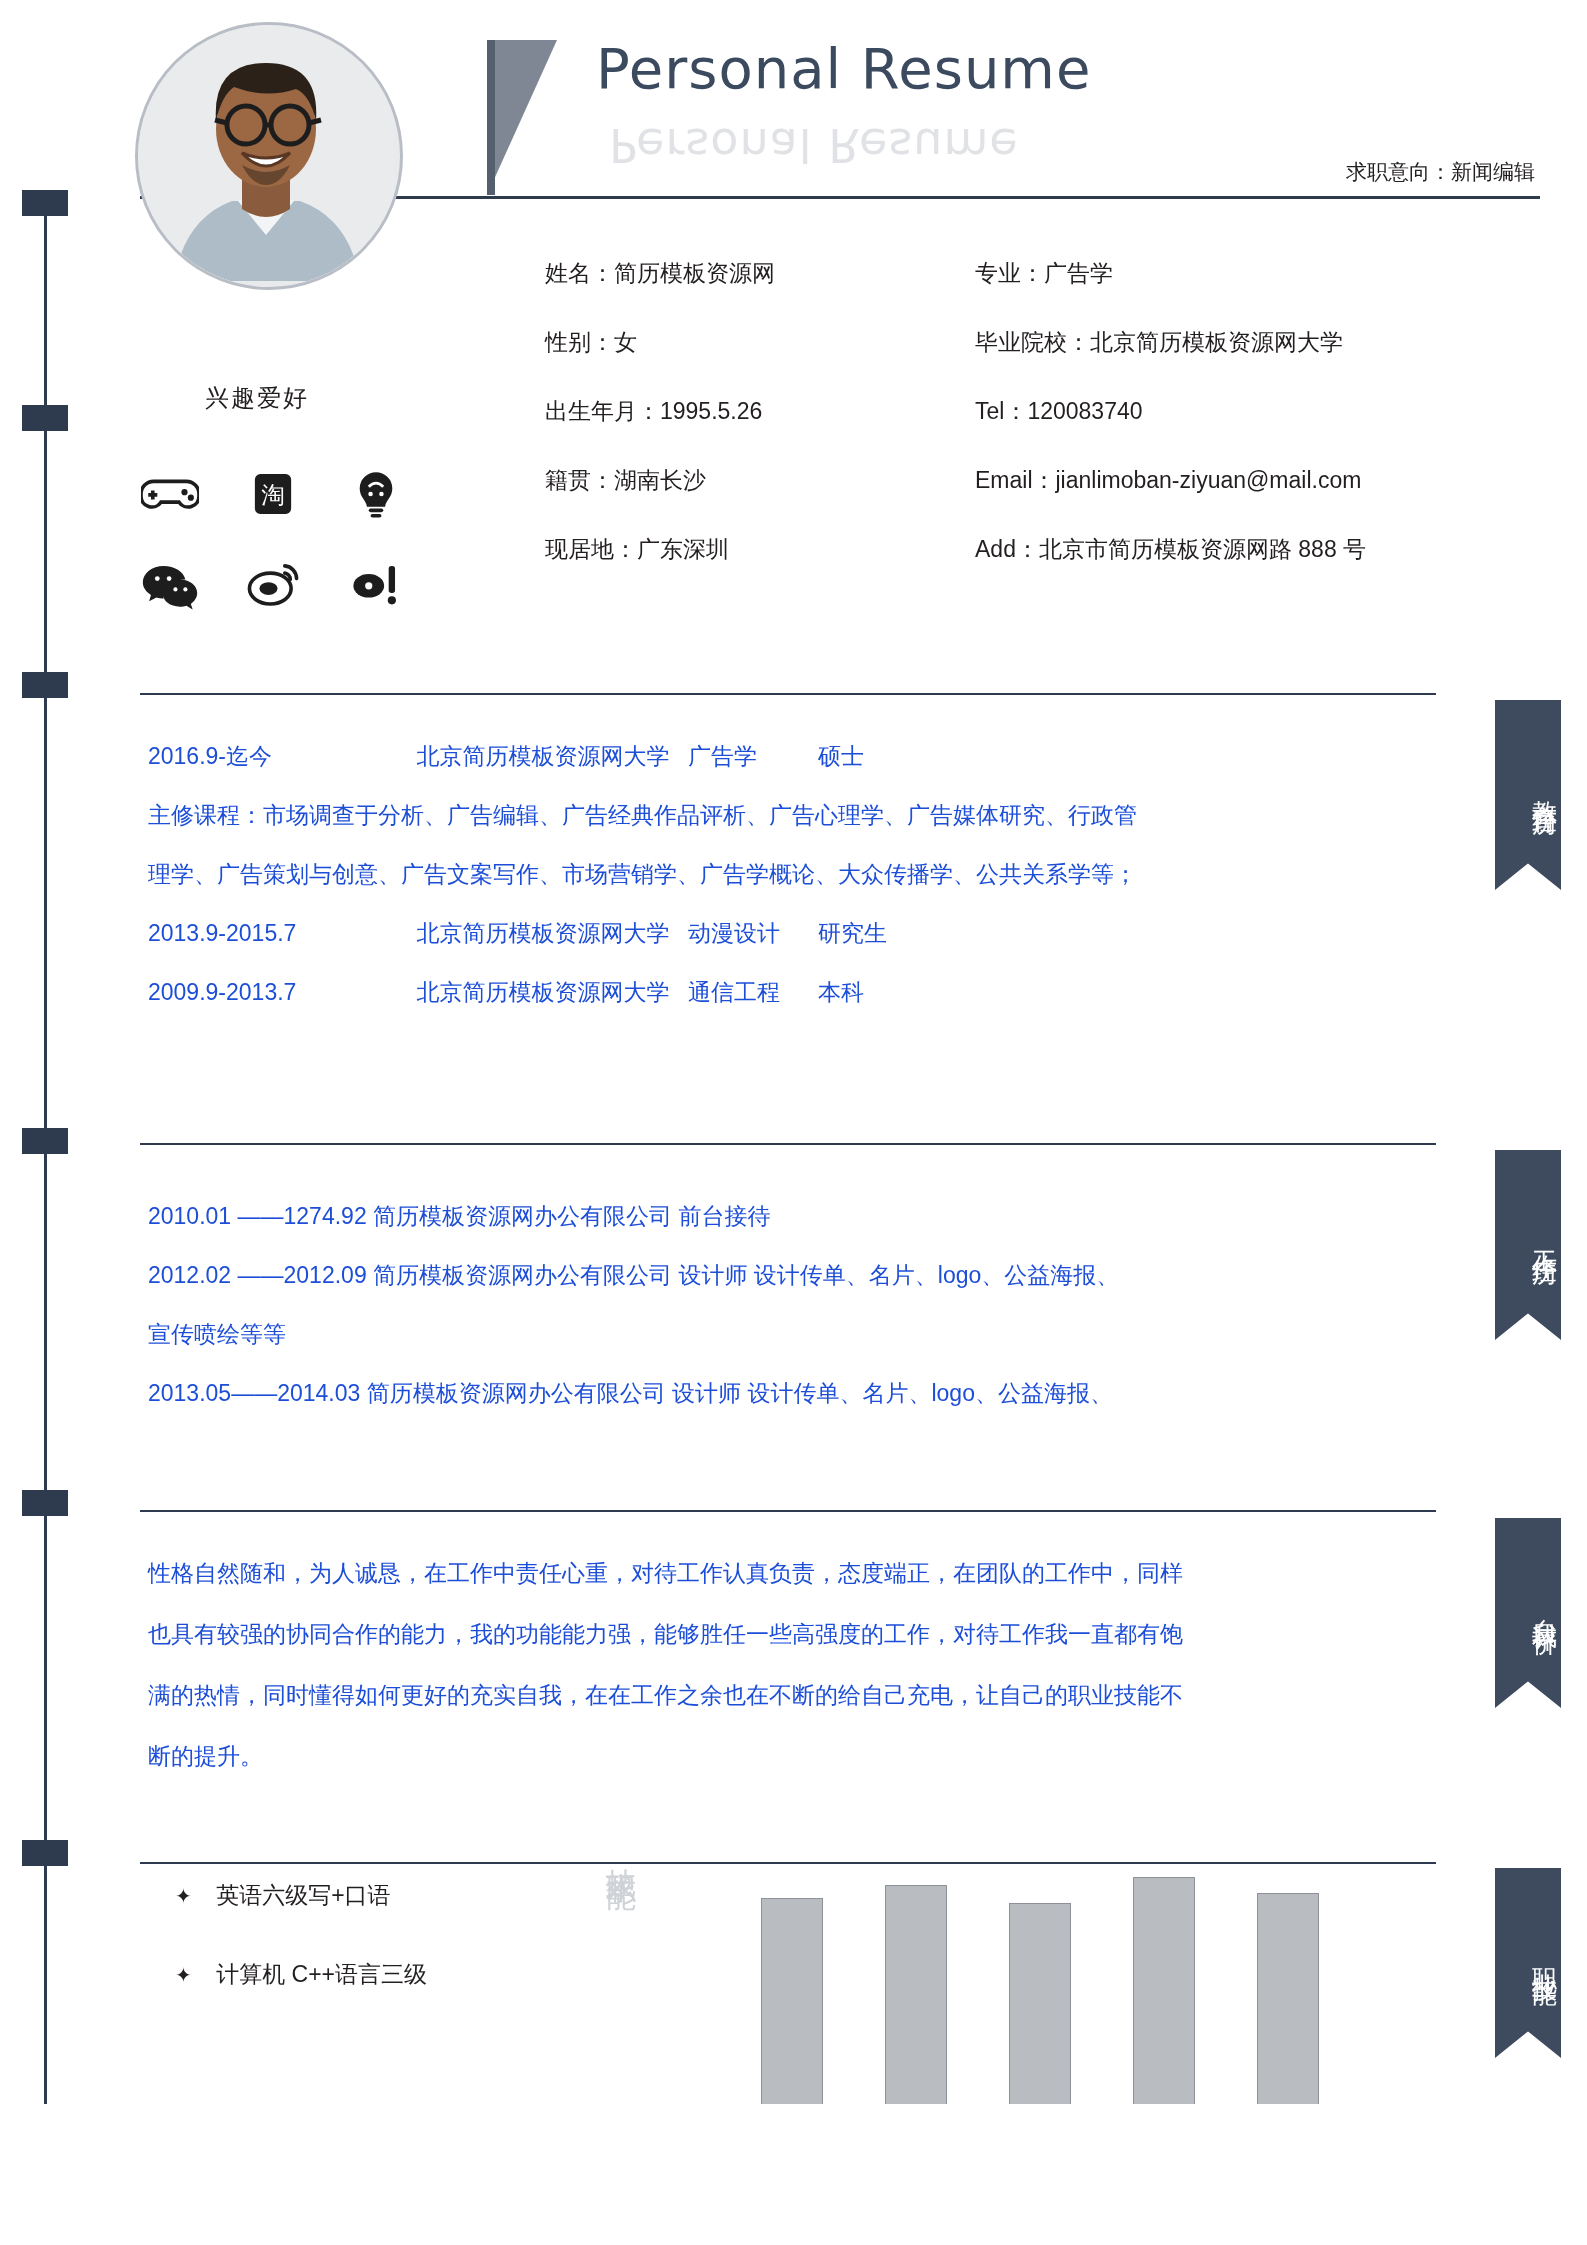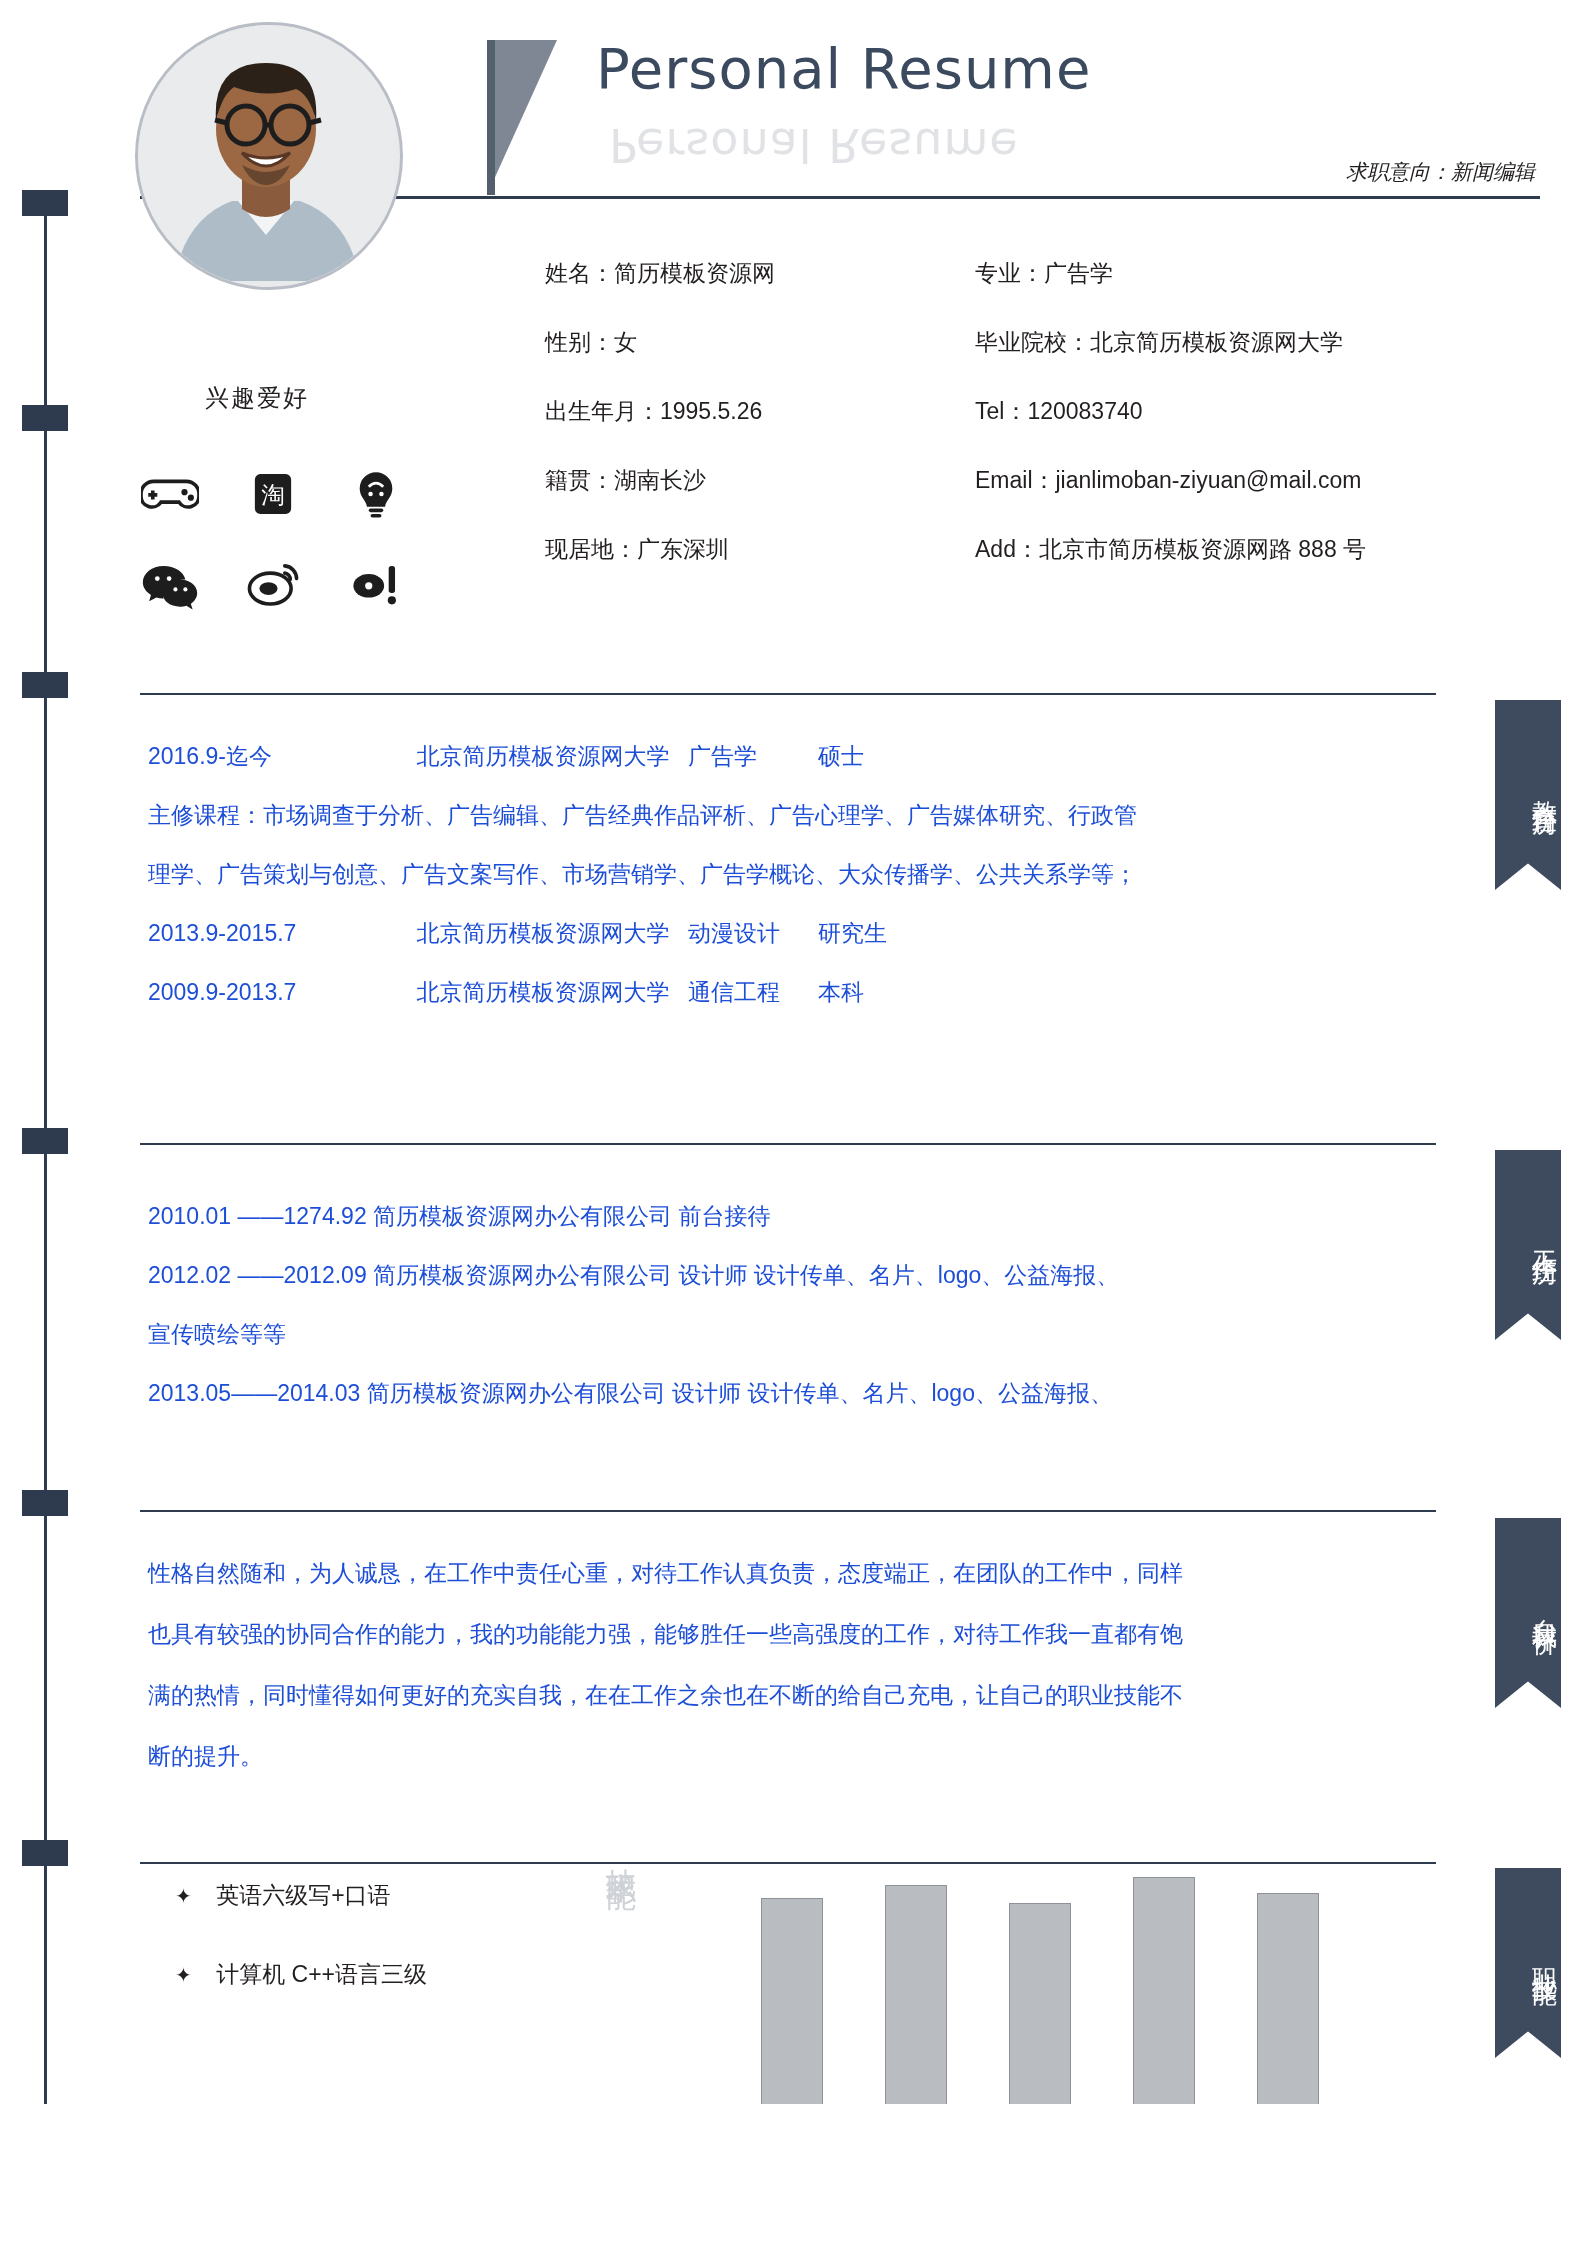--- a/index.html
+++ b/index.html
@@ -94,21 +94,20 @@
     opacity: .55;
     white-space: nowrap;
   }
   .objective {
     position: absolute;
     right: 52px;
     top: 158px;
     font-size: 21px;
     color: #231f20;
     white-space: nowrap;
-    font-style: italic;
   }
 
   
   .photo-ring {
     position: absolute;
     left: 135px;
     top: 22px;
     width: 262px;
     height: 262px;
     border-radius: 50%;

